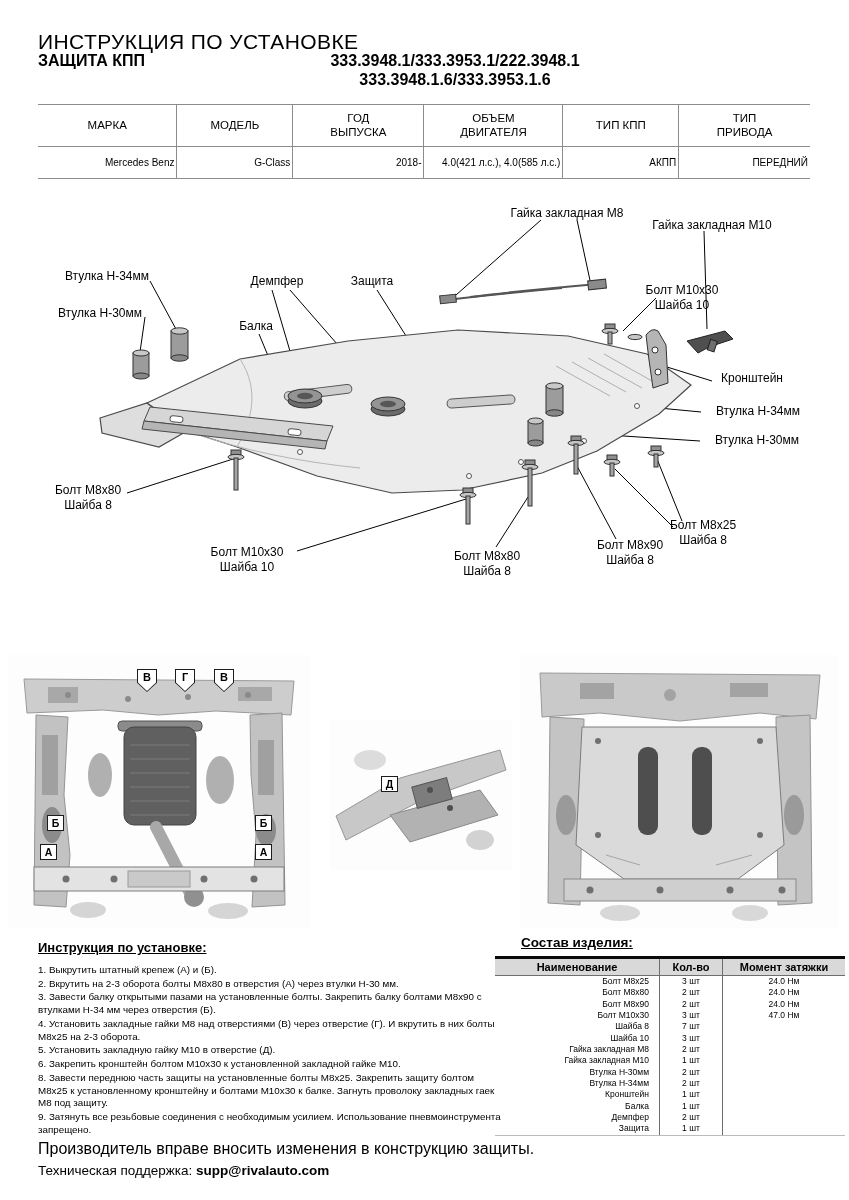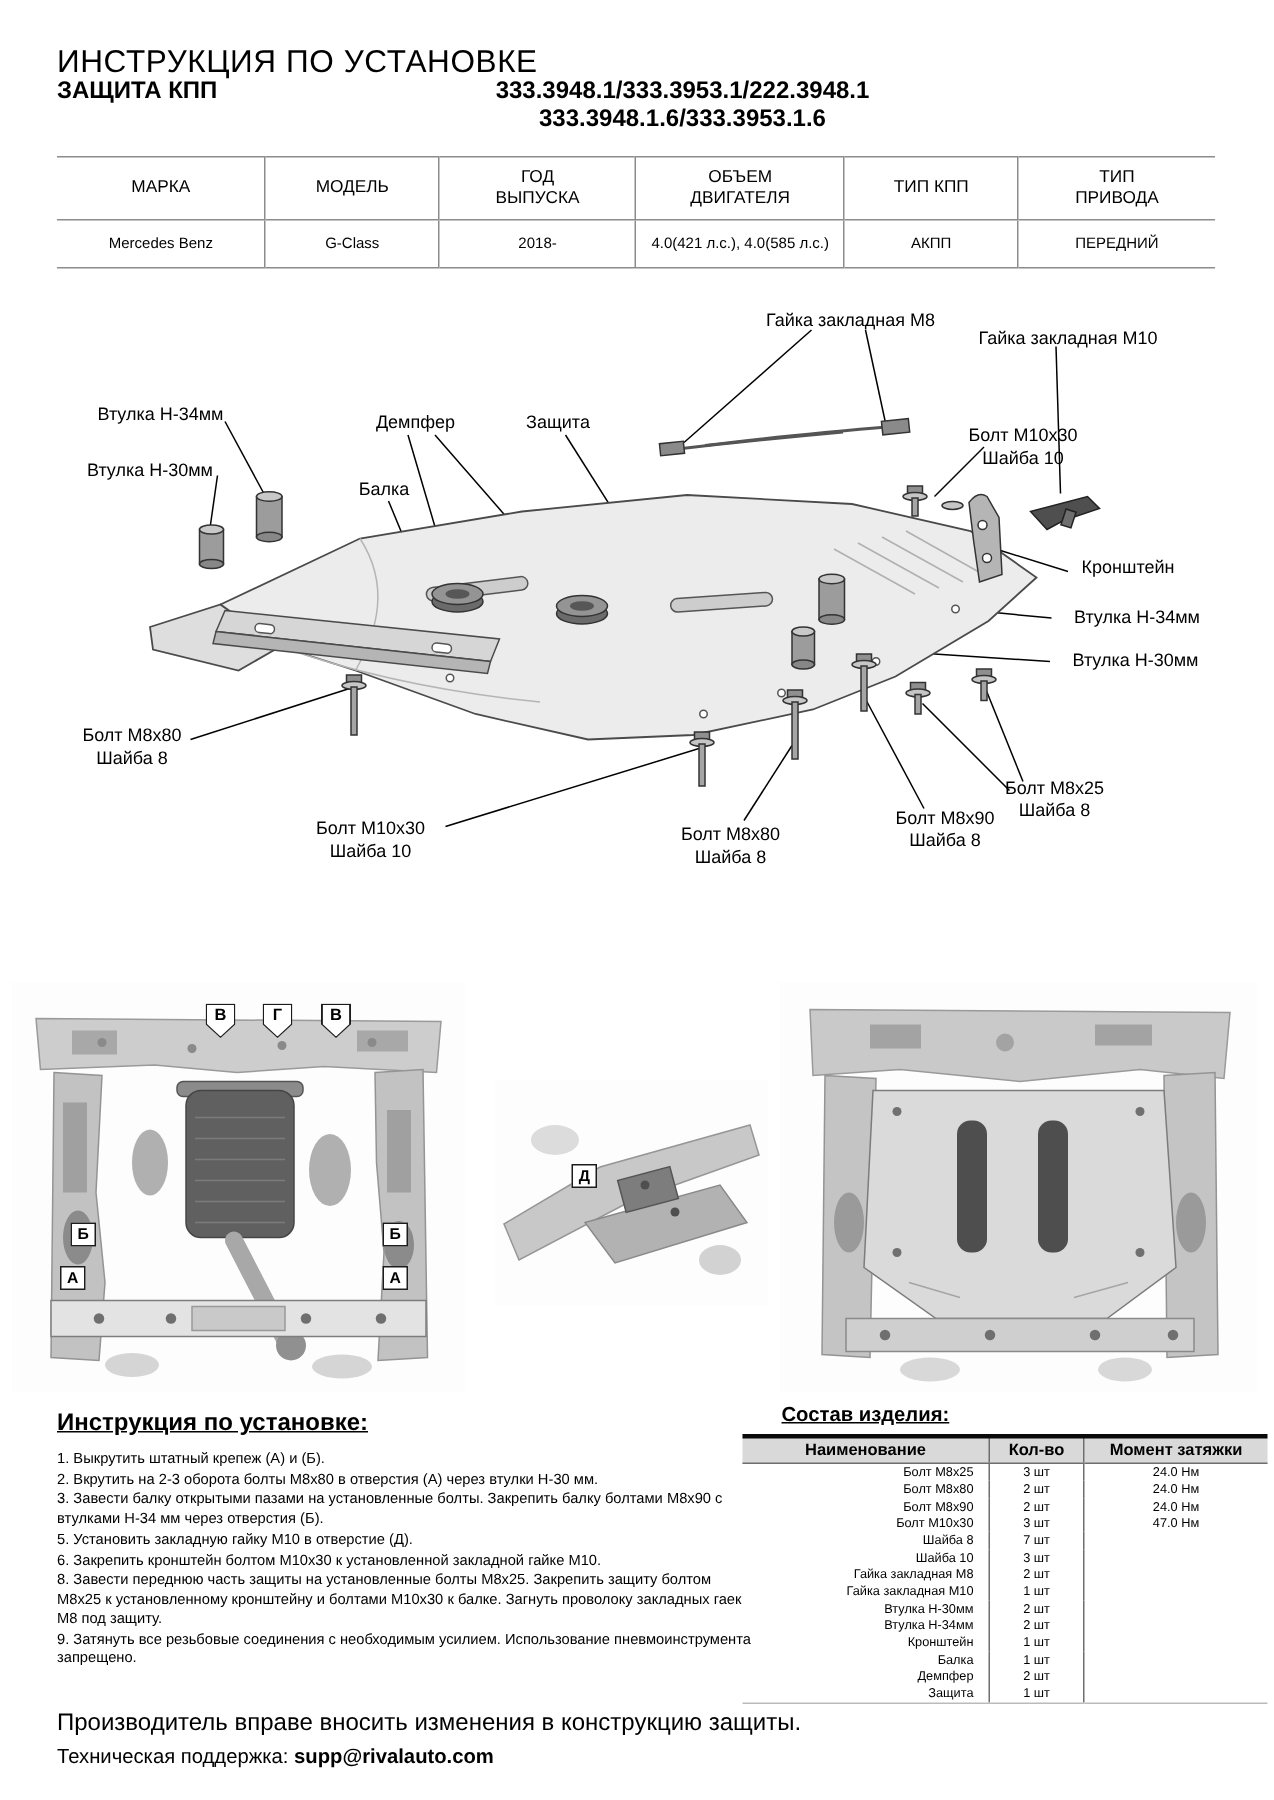--- a/index.html
+++ b/index.html
@@ -13,42 +13,42 @@
   
   .doc-title{position:absolute;left:38px;top:30px;font-size:21px;letter-spacing:.4px;}
   .doc-product{position:absolute;left:38px;top:52px;font-size:16px;font-weight:bold;}
   .part-numbers{position:absolute;left:240px;width:430px;text-align:center;font-weight:bold;font-size:16px;}
   .pn1{top:52px;}
   .pn2{top:71px;}
 
   
   .spec-table{position:absolute;left:38px;top:104px;width:772px;border-collapse:collapse;table-layout:fixed;border-top:1px solid #8c8c8c;}
   .spec-table th{font-weight:normal;font-size:11.5px;padding:6px 2px;border-bottom:1px solid #8c8c8c;text-align:center;vertical-align:middle;white-space:pre-line;line-height:1.25;}
-  .spec-table td{font-size:10px;padding:10px 2px;border-bottom:1px solid #8c8c8c;text-align:center;vertical-align:middle;}
+  .spec-table td{font-size:10px;padding:10px 2px;border-bottom:1px solid #8c8c8c;text-align:right;vertical-align:middle;}
   .spec-table th:not(:first-child),.spec-table td:not(:first-child){border-left:1px solid #8c8c8c;}
 
   
   .diagram{position:absolute;left:0;top:200px;width:849px;height:450px;}
   .diagram svg{position:absolute;left:0;top:0;}
   .dlabel{position:absolute;transform:translateX(-50%);font-size:12px;line-height:1.22;text-align:center;white-space:pre-line;}
 
   
   .photos{position:absolute;left:0;top:650px;width:849px;height:290px;}
   .photo{position:absolute;overflow:hidden;background:#fdfdfd;}
   .photo svg{display:block;}
   .photo-left{left:8px;top:5px;width:302px;height:273px;}
   .photo-mid{left:330px;top:70px;width:182px;height:150px;}
   .photo-right{left:520px;top:5px;width:318px;height:273px;}
   .pent{position:absolute;width:20px;height:23px;background:#1c1c1c;clip-path:polygon(0 0,100% 0,100% 60%,50% 100%,0 60%);}
   .pent-in{position:absolute;left:1px;top:1px;right:1px;bottom:1px;background:#fff;clip-path:polygon(0 0,100% 0,100% 60%,50% 100%,0 60%);display:flex;justify-content:center;font-size:11px;font-weight:bold;padding-top:1px;box-sizing:border-box;}
   .sqm{position:absolute;width:17px;height:16px;background:#fff;border:1px solid #1c1c1c;display:flex;align-items:center;justify-content:center;font-size:10.5px;font-weight:bold;box-sizing:border-box;}
 
   
   .instructions{position:absolute;left:38px;top:940px;width:464px;}
-  .instructions-heading{font-size:16px;font-weight:bold;text-decoration:underline;}
+  .instructions-heading{font-size:13px;font-weight:bold;text-decoration:underline;}
   .steps{margin-top:9px;}
   .step{font-size:9.8px;line-height:1.3;margin-bottom:1px;}
 
   
   .parts{position:absolute;left:495px;top:935px;width:350px;}
   .parts-heading{font-size:13.5px;font-weight:bold;text-decoration:underline;margin-left:26px;margin-bottom:6px;}
   .parts-table{width:100%;border-collapse:collapse;border-top:3px solid #0a0a0a;}
   .parts-table th{background:#d9d9d9;font-size:11px;font-weight:bold;padding:2px 1px;border-bottom:1px solid #6e6e6e;text-align:center;}
   .parts-table td{font-size:8.5px;line-height:1.15;padding:0.8px 2px;}
   .parts-table th:not(:first-child),.parts-table td:not(:first-child){border-left:1px solid #6e6e6e;}
@@ -360,20 +360,21 @@
     </div>
   </div>
 
   <div class="instructions">
     <div class="instructions-heading">Инструкция по установке:</div>
     <div class="steps">
 
     <div class="step">1. Выкрутить штатный крепеж (А) и (Б).</div>
         <div class="step">2. Вкрутить на 2-3 оборота болты М8х80 в отверстия (А) через втулки Н-30 мм.</div>
         <div class="step">3. Завести балку открытыми пазами на установленные болты. Закрепить балку болтами М8х90 с втулками Н-34 мм через отверстия (Б).</div>
+        <div class="step">4. Установить закладные гайки М8 над отверстиями (В) через отверстие (Г). И вкрутить в них болты М8х25 на 2-3 оборота.</div>
         <div class="step">5. Установить закладную гайку М10 в отверстие (Д).</div>
         <div class="step">6. Закрепить кронштейн болтом М10х30 к установленной закладной гайке М10.</div>
         <div class="step">8. Завести переднюю часть защиты на установленные болты М8х25. Закрепить защиту болтом М8х25 к установленному кронштейну и болтами М10х30 к балке. Загнуть проволоку закладных гаек М8 под защиту.</div>
         <div class="step">9. Затянуть все резьбовые соединения с необходимым усилием. Использование пневмоинструмента запрещено.</div>
       </div>
   </div>
 
   <div class="parts">
     <div class="parts-heading">Состав изделия:</div>
     <table class="parts-table">

